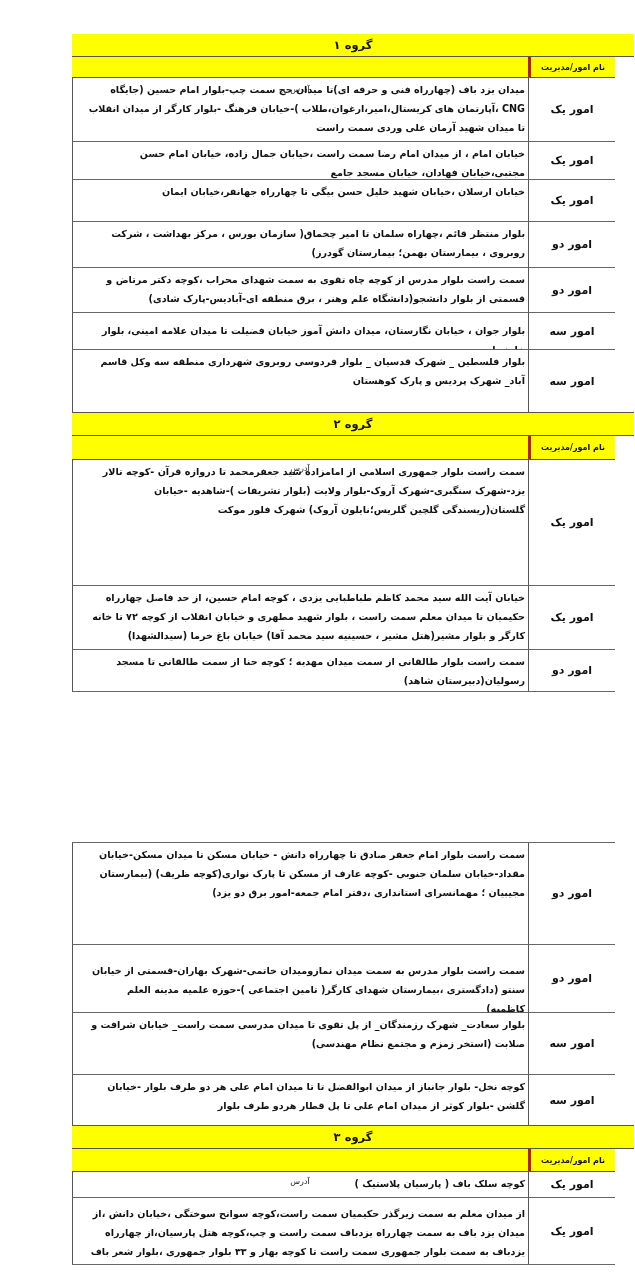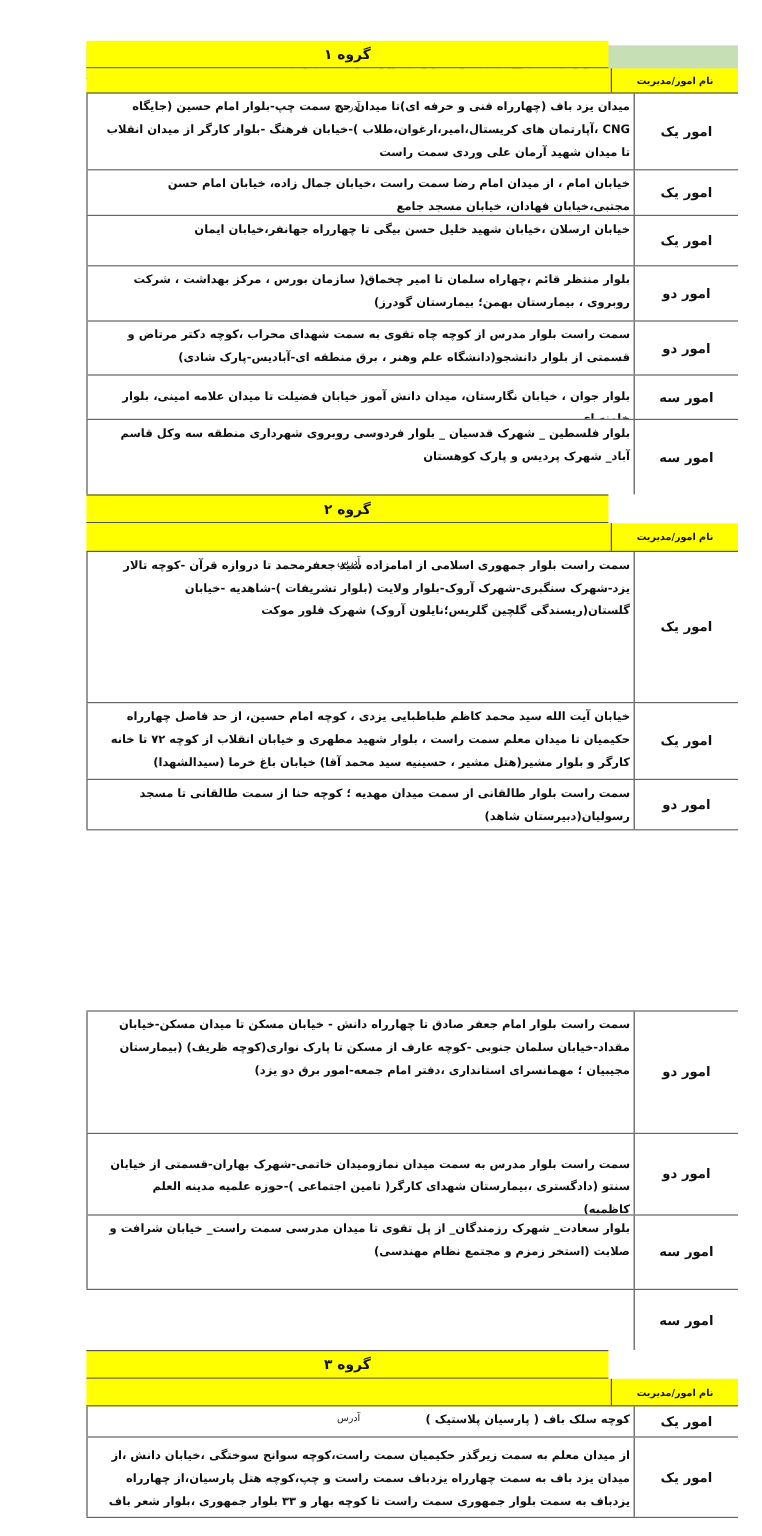--- a/index.html
+++ b/index.html
@@ -2,28 +2,28 @@
 <html><head>
 <meta charset="utf-8">
 <style>
   html, body { margin:0; padding:0; background:#ffffff; }
   body { width:635px; height:1280px; position:relative; overflow:hidden;
          font-family:"DejaVu Sans", sans-serif; color:#111; direction:rtl; }
   .title { position:absolute; left:72px; top:6px; width:543px; height:28px;
            background:#c6dfb4; border-top:1px solid #cbd8c0; border-bottom:1px solid #555;
            display:flex; align-items:center; justify-content:center;
            font-weight:bold; font-size:15px; box-sizing:border-box;margin-top:32px; }
-  .group-header { position:absolute; left:72px; width:435px; background:#ffff00;
+  .group-header { position:absolute; left:72px; width:562px; background:#ffff00;
            border-bottom:1px solid #555; box-sizing:border-box;
            display:flex; align-items:center; justify-content:center;
            font-weight:bold; font-size:11.5px; }
   .col-header { position:absolute; left:72px; width:543px; background:#ffff00;
            border-bottom:1px solid #555; box-sizing:border-box; display:flex; }
-  .col-header .c-name { width:106px; display:flex; align-items:center; justify-content:center;
-           font-size:8px; font-weight:bold; border-left:1px solid #b91c1c; box-sizing:border-box; }
+  .col-header .c-name { width:87px; display:flex; align-items:center; justify-content:center;
+           font-size:8px; font-weight:bold; border-left:3px solid #b91c1c; box-sizing:border-box; }
   .col-header .c-addr { flex:1; display:flex; align-items:center; justify-content:center;
            font-size:8px;margin-top:32px; }
   .row { position:absolute; left:72px; width:543px; box-sizing:border-box;
          border-bottom:1px solid #666; display:flex; }
   .row .c-name { width:87px; flex:none; display:flex; align-items:center; justify-content:center;
          font-size:11px; font-weight:bold; border-left:1.5px solid #555; box-sizing:border-box; }
   .row .c-addr { flex:1; padding:2px 3px 0 15px; font-size:9.6px; font-weight:bold;
          line-height:19px; text-align:right; border-left:1.5px solid #555; box-sizing:border-box;
          overflow:hidden; }
   .row.first-top { border-top:1px solid #666; }
@@ -91,20 +91,21 @@
 <div class="row" style="top:945px;height:68px;">
   <div class="c-name">امور دو</div>
   <div class="c-addr" style="padding-top:16px;">سمت راست بلوار مدرس به سمت میدان نمازومیدان خاتمی-شهرک بهاران-قسمتی از خیابان سنتو (دادگستری ،بیمارستان شهدای کارگر( تامین اجتماعی )-حوزه علمیه مدینه العلم کاظمیه)</div>
 </div>
 <div class="row" style="top:1013px;height:62px;">
   <div class="c-name">امور سه</div>
   <div class="c-addr">بلوار سعادت_ شهرک رزمندگان_ از پل تقوی تا میدان مدرسی سمت راست_ خیابان شرافت و صلابت (استخر زمزم و مجتمع نظام مهندسی)</div>
 </div>
 <div class="row" style="top:1075px;height:50px;border-bottom:none;">
   <div class="c-name">امور سه</div>
+  <div class="c-addr">کوچه نخل- بلوار جانباز از میدان ابوالفضل تا تا میدان امام علی هر دو طرف بلوار -خیابان گلشن -بلوار کوثر از میدان امام علی تا پل قطار هردو طرف بلوار</div>
 </div>
 
 <div class="group-header" style="top:1125px;height:24px;border-top:1px solid #555;">گروه ۳</div>
 <div class="col-header" style="top:1149px;height:23px;">
   <div class="c-name">نام امور/مدیریت</div>
   <div class="c-addr">آدرس</div>
 </div>
 <div class="row" style="top:1172px;height:26px;">
   <div class="c-name">امور یک</div>
   <div class="c-addr">کوچه سلک باف ( پارسیان پلاستیک )</div>

